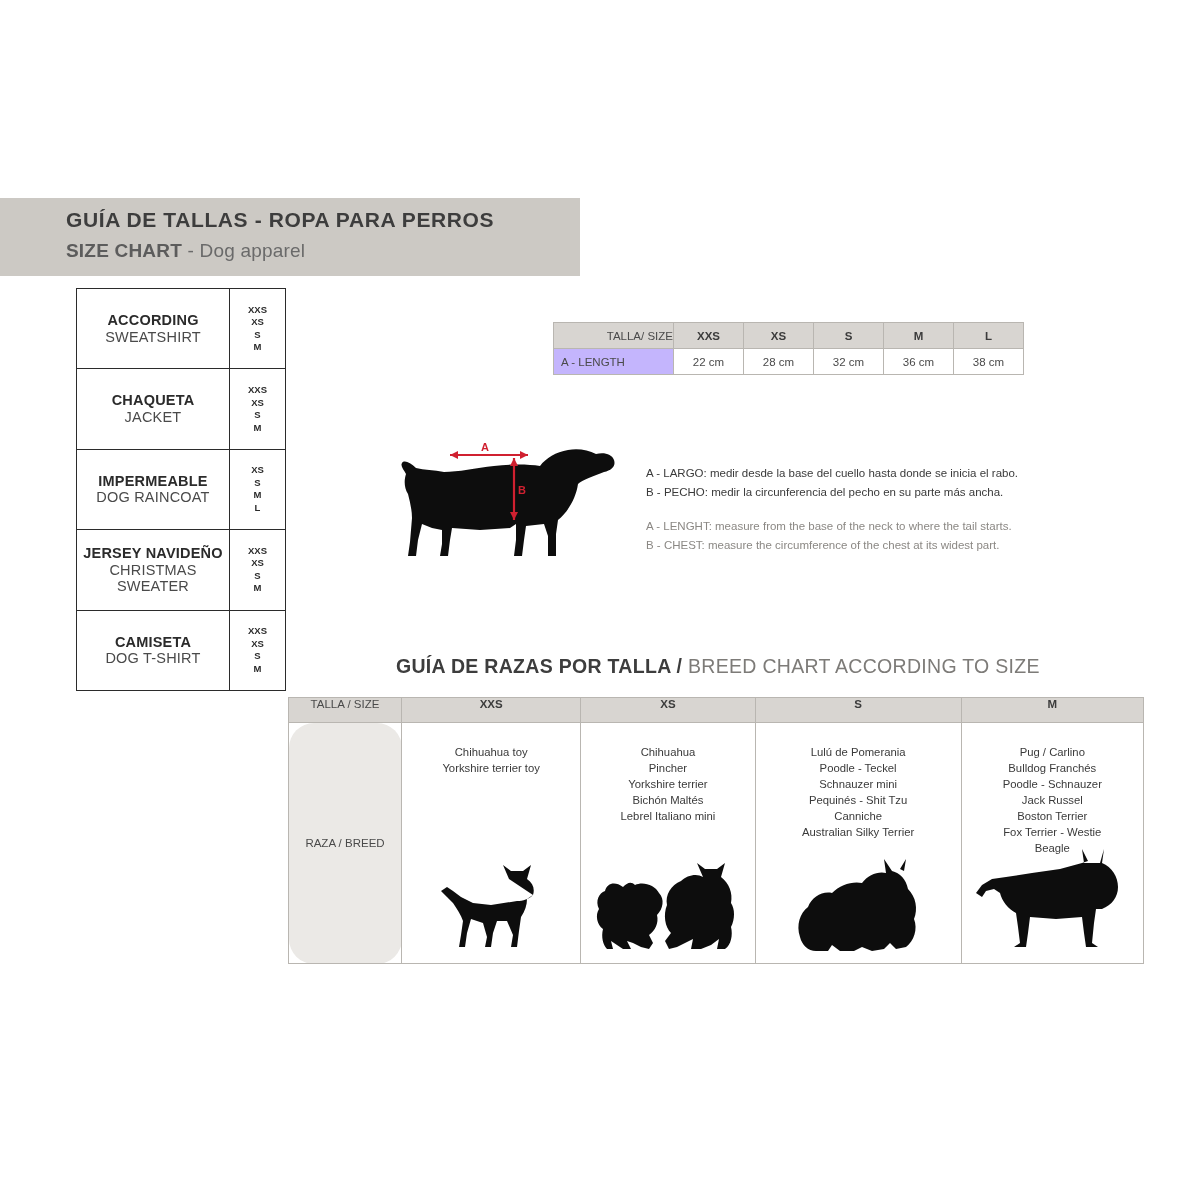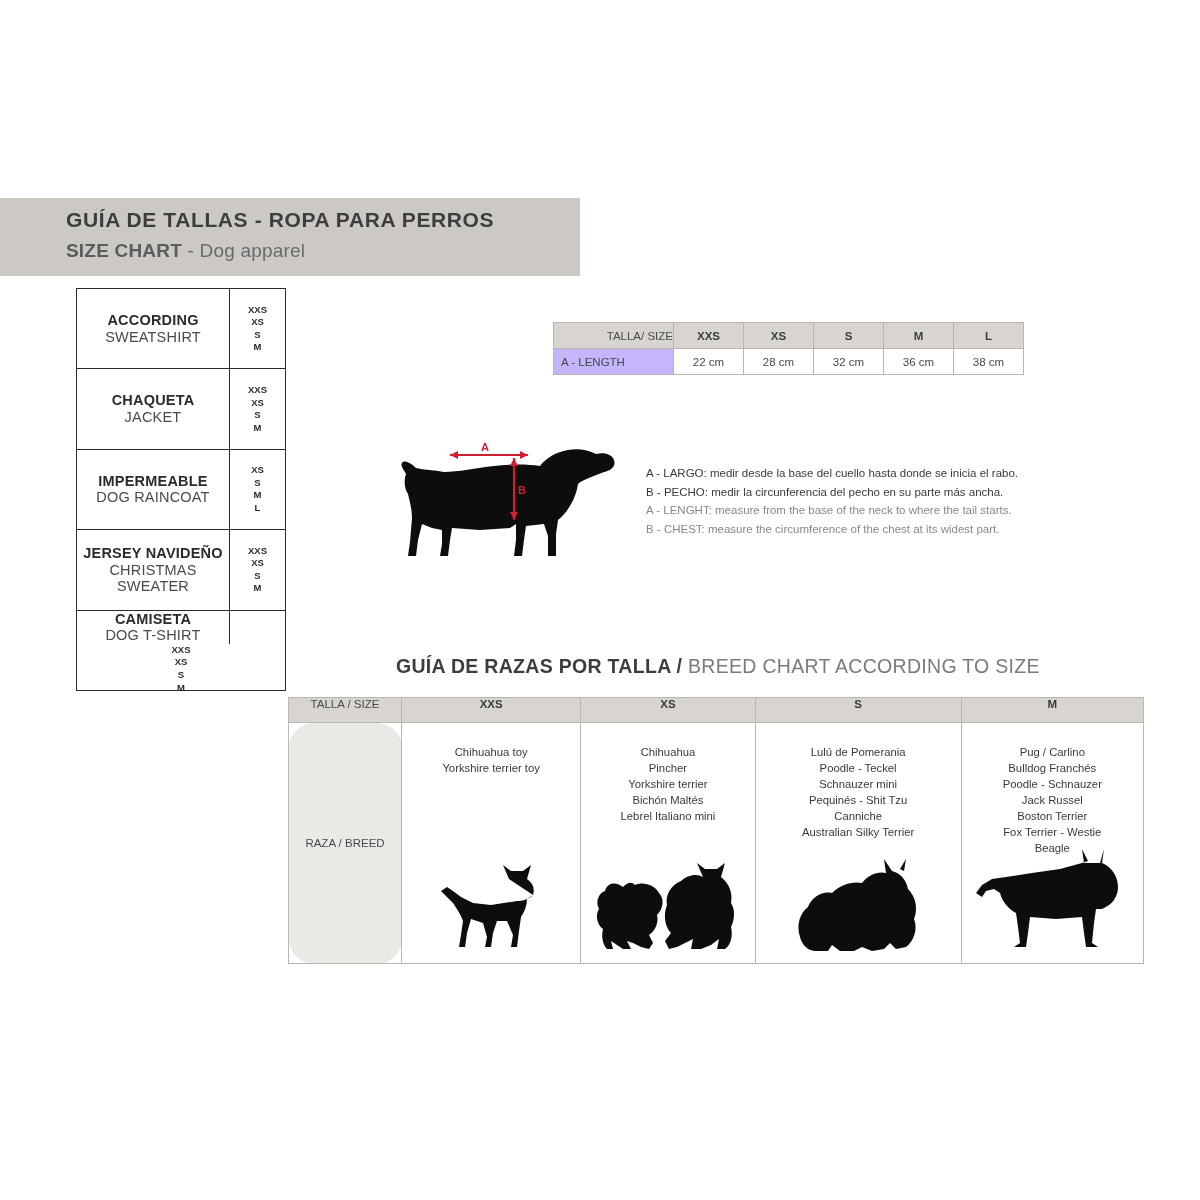--- a/index.html
+++ b/index.html
@@ -60,21 +60,21 @@
     top: 288px;
     width: 208px;
     border: 1px solid #2b2b2b;
     border-collapse: collapse;
   }
   .garment-row {
     display: flex;
     height: 79.4px;
     border-bottom: 1px solid #2b2b2b;
   }
-  .garment-row:last-child { border-bottom: none; flex-direction: column; }
+  .garment-row:last-child { border-bottom: none; }
   .garment-name {
     width: 152px;
     border-right: 1px solid #2b2b2b;
     display: flex;
     flex-direction: column;
     align-items: center;
     justify-content: center;
     text-align: center;
     line-height: 1.15;
   }
@@ -154,20 +154,21 @@
   .instructions {
     position: absolute;
     left: 646px;
     top: 464px;
     width: 440px;
     font-size: 11.5px;
     line-height: 1.62;
   }
   .instructions .es-line { color: #3a3a3a; }
   .instructions .en-block {
+    margin-top: 16px;
     color: #8b8884;
   }
 
   
   .breed-title {
     position: absolute;
     left: 396px;
     top: 655px;
     font-size: 19.5px;
     letter-spacing: 0.3px;

